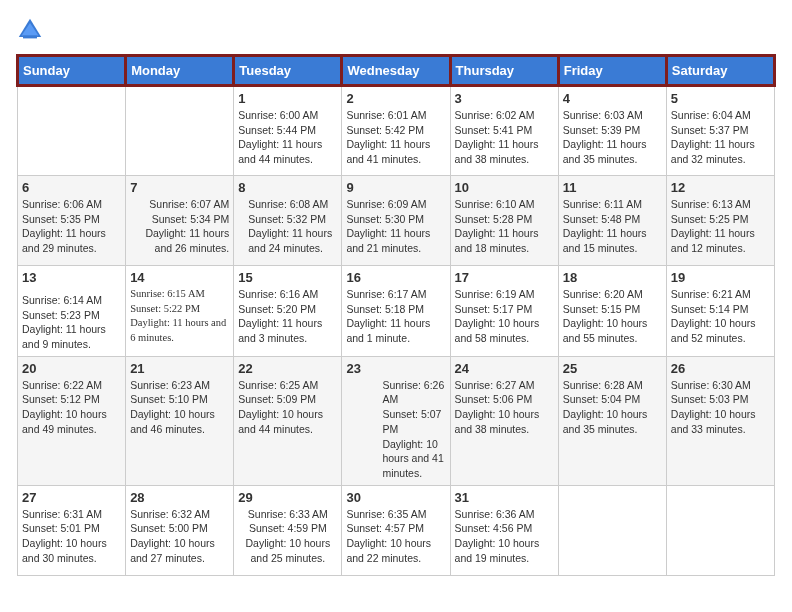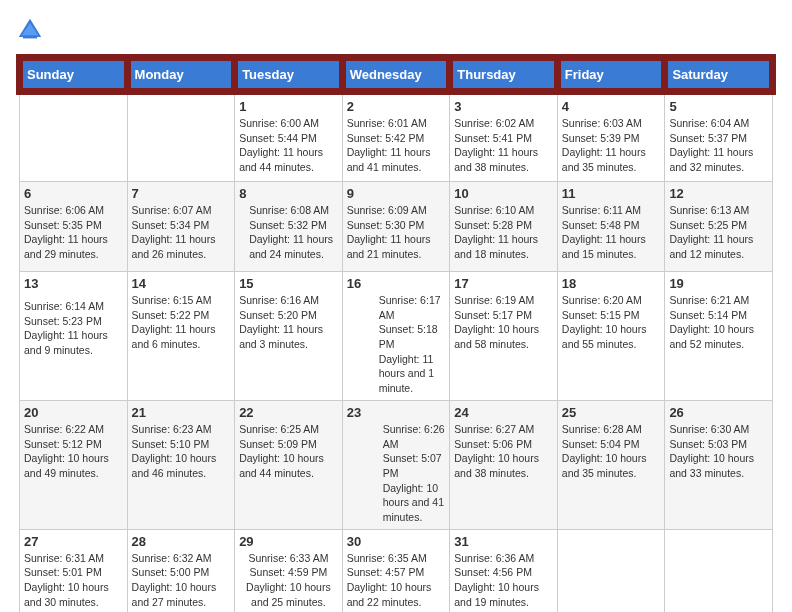--- a/index.html
+++ b/index.html
@@ -52,21 +52,21 @@
       border-collapse: collapse;
       table-layout: fixed;
     }
     thead th {
       background-color: #3a7bd5;
       color: white;
       padding: 6px 4px;
       font-size: 13px;
       font-weight: bold;
       text-align: left;
-      border: 7px solid #7f1d1d;
+      border: 3px solid #7f1d1d;
     }
     tbody td {
       border: 1px solid #ccc;
       vertical-align: top;
       padding: 4px;
       font-size: 11px;
       color: #333;
       height: 90px;
       background: #fff;
     }
@@ -156,21 +156,21 @@
       </tr>
       <tr>
         <td>
           <div class="day-number">6</div>
           <div class="day-info" style="white-space: pre-line;">Sunrise: 6:06 AM
 Sunset: 5:35 PM
 Daylight: 11 hours and 29 minutes.</div>
         </td>
         <td>
           <div class="day-number">7</div>
-          <div class="day-info" style="white-space: pre-line;">Sunrise: 6:07 AM
+          <div class="day-info" style="white-space: pre-line; text-align: right;">Sunrise: 6:07 AM
 Sunset: 5:34 PM
 Daylight: 11 hours and 26 minutes.</div>
         </td>
         <td>
           <div class="day-number">8</div>
           <div class="day-info" style="white-space: pre-line; margin-left: 10px;">Sunrise: 6:08 AM
 Sunset: 5:32 PM
 Daylight: 11 hours and 24 minutes.</div>
         </td>
         <td>
@@ -200,33 +200,33 @@
       </tr>
       <tr>
         <td>
           <div class="day-number">13</div>
           <div class="day-info" style="white-space: pre-line; margin-top: 8px;">Sunrise: 6:14 AM
 Sunset: 5:23 PM
 Daylight: 11 hours and 9 minutes.</div>
         </td>
         <td>
           <div class="day-number">14</div>
-          <div class="day-info" style="white-space: pre-line;">Sunrise: 6:15 AM
+          <div class="day-info" style="white-space: pre-line; font-family: Liberation Serif, serif;">Sunrise: 6:15 AM
 Sunset: 5:22 PM
 Daylight: 11 hours and 6 minutes.</div>
         </td>
         <td>
           <div class="day-number">15</div>
           <div class="day-info" style="white-space: pre-line;">Sunrise: 6:16 AM
 Sunset: 5:20 PM
 Daylight: 11 hours and 3 minutes.</div>
         </td>
         <td>
           <div class="day-number">16</div>
-          <div class="day-info" style="white-space: pre-line; margin-left: 32px;">Sunrise: 6:17 AM
+          <div class="day-info" style="white-space: pre-line;">Sunrise: 6:17 AM
 Sunset: 5:18 PM
 Daylight: 11 hours and 1 minute.</div>
         </td>
         <td>
           <div class="day-number">17</div>
           <div class="day-info" style="white-space: pre-line;">Sunrise: 6:19 AM
 Sunset: 5:17 PM
 Daylight: 10 hours and 58 minutes.</div>
         </td>
         <td>

